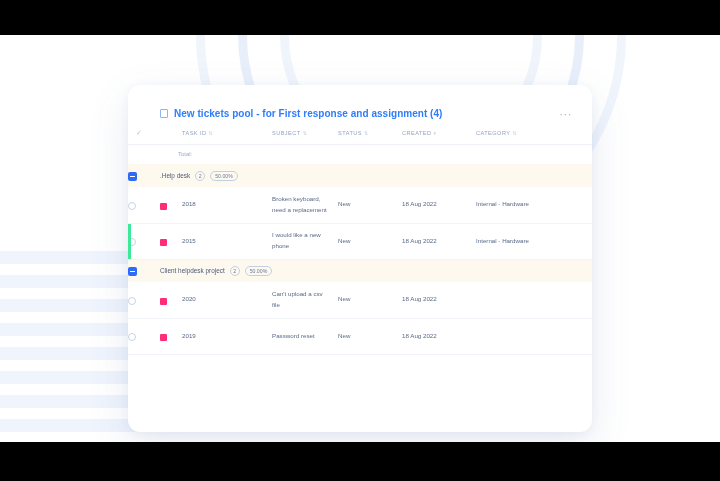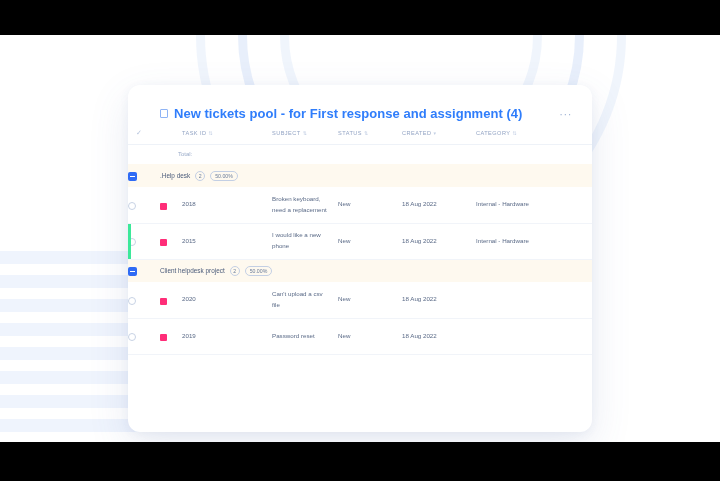--- a/index.html
+++ b/index.html
@@ -101,21 +101,21 @@
     height: 37px;
   }
   .hdr-icon {
     width: 8px; height: 9px;
     border: 1px solid #8fb4f5;
     border-radius: 1px;
     margin-right: 6px;
     flex: 0 0 auto;
   }
   .hdr-title {
-    font-size: 13px;
+    font-size: 10px;
     font-weight: bold;
     color: #2f7dfb;
     letter-spacing: .03px;
     white-space: nowrap;
   }
   .hdr-more {
     margin-left: auto;
     color: #9fb3d4;
     font-size: 11px;
     line-height: 4px;

